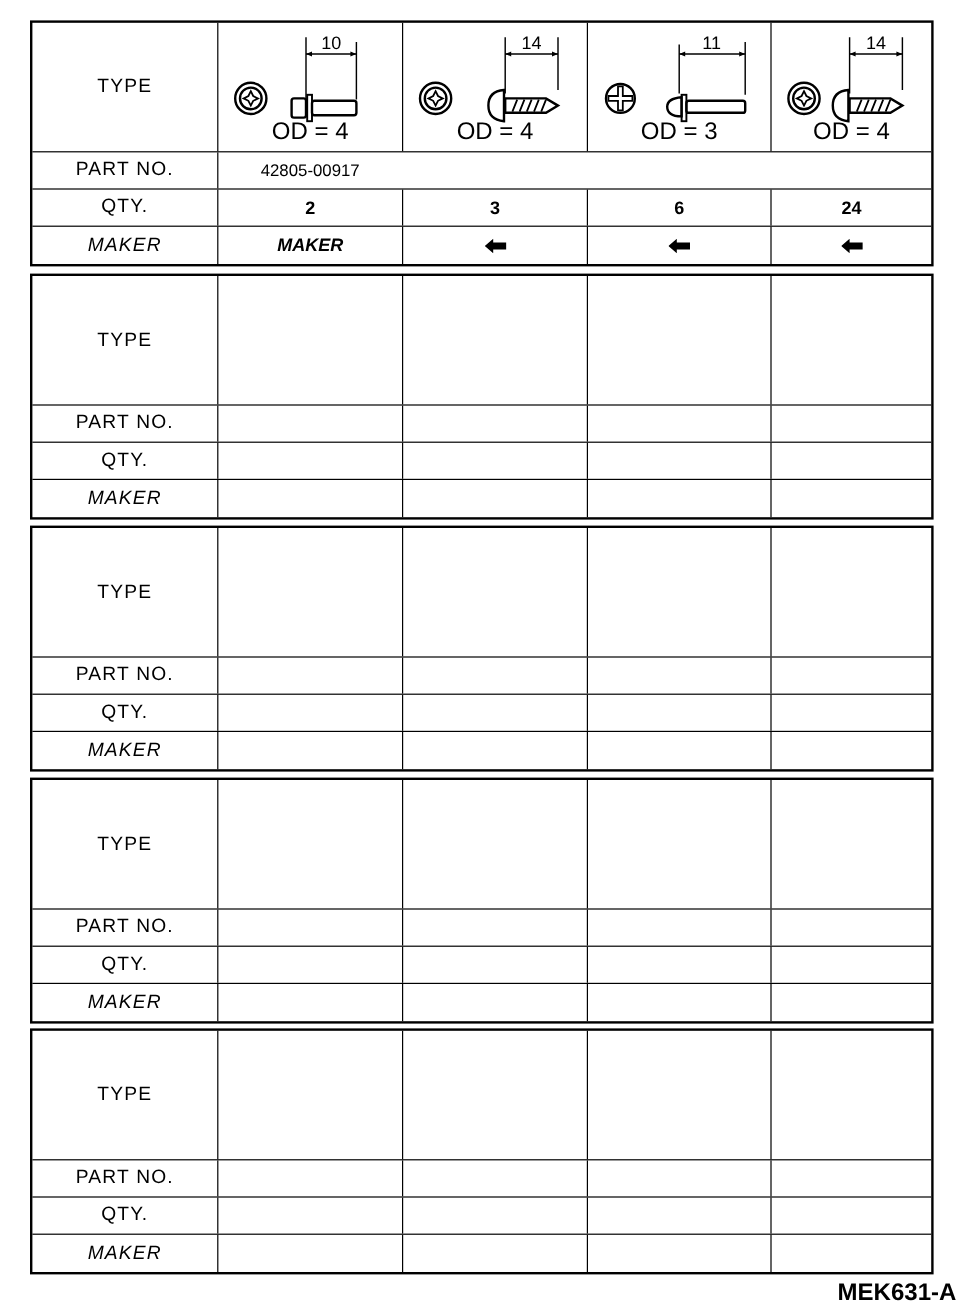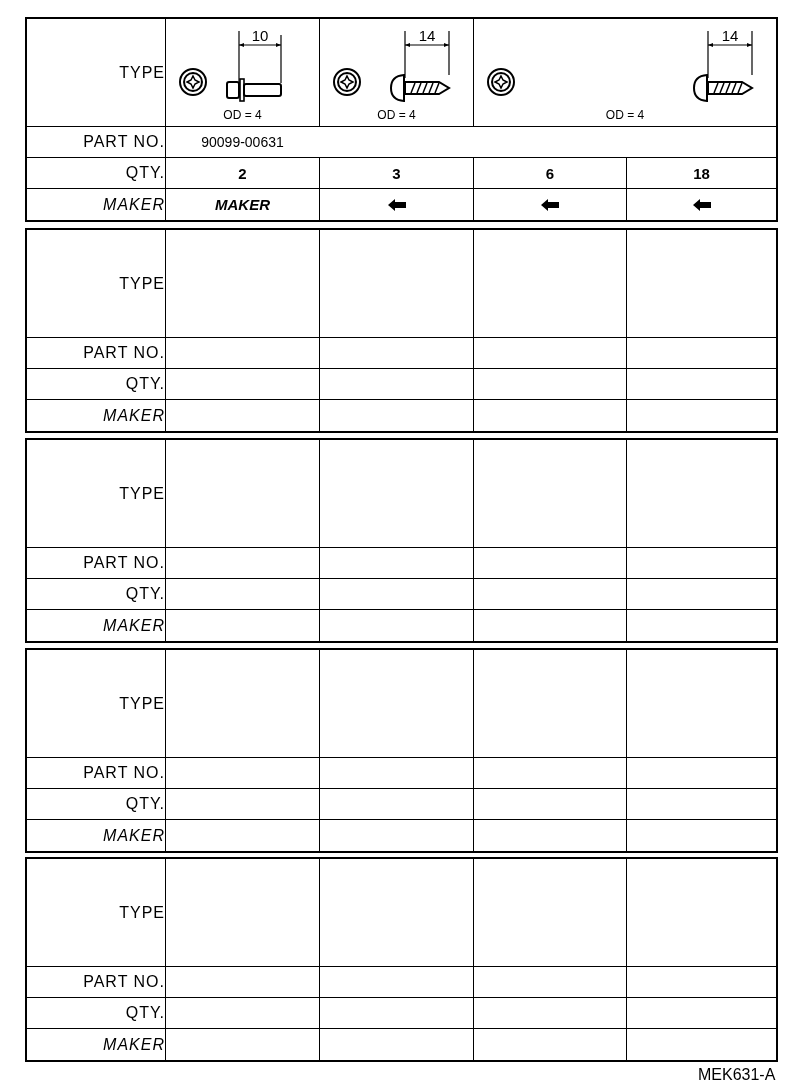--- a/index.html
+++ b/index.html
@@ -4,32 +4,32 @@
 <style>
   html, body { margin:0; padding:0; background:#fff; }
   body { width:800px; height:1092px; position:relative; font-family:"Liberation Sans", "DejaVu Sans", sans-serif; color:#000; overflow:hidden; }
   .tbl { position:absolute; left:25px; width:753px; border:2px solid #000; box-sizing:border-box; }
   .row { display:flex; border-bottom:1.5px solid #000; box-sizing:border-box; }
   .row:last-child { border-bottom:none;font-style:italic; }
   .row.type { height:108px; }
   .row.small { height:31px; }
   .cell { box-sizing:border-box; border-right:1.5px solid #000; display:flex; align-items:center; justify-content:center; position:relative; }
   .cell:last-child { border-right:none; }
-  .c0 { width:139px;justify-content:flex-end; }
+  .c0 { width:155px; }
   .c1 { width:154px; }
   .c2 { width:154px; }
   .c3 { width:153px; }
   .c4 { flex:1; }
   .label { font-size:16px; letter-spacing:1px; }
   .val { font-size:14px; }
   .val.b { font-weight:bold; font-size:15px; }
-  .od { position:absolute; bottom:4px; left:0; right:0; text-align:center; font-size:12px; }
+  .od { position:absolute; bottom:4px; left:0; right:0; text-align:center; font-size:20px; }
   .front { position:absolute; left:12px; top:48px; }
   .side { position:absolute; right:10px; top:4px; }
-  .footer { position:absolute; left:698px; top:1066px; font-size:16px; font-weight:normal; }
+  .footer { position:absolute; left:698px; top:1066px; font-size:20px; font-weight:bold; }
 </style>
 </head>
 <body>
 
 <div class="tbl" style="top:17px;">
   <div class="row type">
     <div class="cell c0">
         <span class="label">TYPE</span>
       </div>
 
@@ -64,20 +64,37 @@
         <line x1="32" y1="22" x2="76" y2="22" stroke="#000" stroke-width="1.2"></line>
         <path d="M32 22 l5 -2 v4 z M76 22 l-5 -2 v4 z" fill="#000"></path>
         <text x="54" y="18" font-size="15" text-anchor="middle" font-family="Liberation Sans, sans-serif">14</text>
         <path d="M31 52 Q18 53 18 65 Q18 77 31 78 Z" fill="none" stroke="#000" stroke-width="2"></path>
         <path d="M32 59 H66 L76 65 L66 71 H32 Z" fill="none" stroke="#000" stroke-width="2"></path>
         <path d="M38 70 l4 -10 M44 70 l4 -10 M50 70 l4 -10 M56 70 l4 -10 M62 70 l4 -10" stroke="#000" stroke-width="1.5"></path>
       </svg>
       <span class="od">OD = 4</span>
     </div>
 
+    <div class="cell c3">
+      <svg class="front" width="30" height="30" viewBox="0 0 30 30">
+        <circle cx="15" cy="15" r="12" fill="none" stroke="#000" stroke-width="2"></circle>
+        <path d="M13 5 H17 V13 H25 V17 H17 V25 H13 V17 H5 V13 H13 Z" fill="none" stroke="#000" stroke-width="1.5"></path>
+      </svg>
+      <svg class="side" width="90" height="80" viewBox="0 0 90 80">
+        <line x1="24" y1="14" x2="24" y2="55" stroke="#000" stroke-width="1.2"></line>
+        <line x1="79" y1="12" x2="79" y2="56" stroke="#000" stroke-width="1.2"></line>
+        <line x1="24" y1="22" x2="79" y2="22" stroke="#000" stroke-width="1.2"></line>
+        <path d="M24 22 l5 -2 v4 z M79 22 l-5 -2 v4 z" fill="#000"></path>
+        <text x="51" y="18" font-size="15" text-anchor="middle" font-family="Liberation Sans, sans-serif">11</text>
+        <path d="M26 58 Q14 59 14 66 Q14 74 26 74 Z" fill="none" stroke="#000" stroke-width="2"></path>
+        <rect x="26" y="56" width="4" height="22" fill="none" stroke="#000" stroke-width="1.6"></rect>
+        <rect x="30" y="61" width="49" height="10" rx="2" fill="none" stroke="#000" stroke-width="2"></rect>
+      </svg>
+      <span class="od">OD = 3</span>
+    </div>
 
     <div class="cell c4">
       <svg class="front" width="30" height="30" viewBox="0 0 30 30">
         <circle cx="15" cy="15" r="13" fill="none" stroke="#000" stroke-width="2"></circle>
         <circle cx="15" cy="15" r="9" fill="none" stroke="#000" stroke-width="2"></circle>
         <path d="M15 9 L17 13 L21 15 L17 17 L15 21 L13 17 L9 15 L13 13 Z" fill="none" stroke="#000" stroke-width="1.5"></path>
       </svg>
       <svg class="side" width="90" height="80" viewBox="0 0 90 80">
         <line x1="32" y1="8" x2="32" y2="55" stroke="#000" stroke-width="1.2"></line>
         <line x1="76" y1="8" x2="76" y2="52" stroke="#000" stroke-width="1.2"></line>
@@ -90,39 +107,39 @@
       </svg>
       <span class="od">OD = 4</span>
     </div>
   </div>
 
   <div class="row small">
     <div class="cell c0">
         <span class="label">PART NO.</span>
       </div>
     <div class="cell c3">
-        <span class="val">90099-00631</span>
+        <span class="val">42805-00917</span>
       </div>
   </div>
 
   <div class="row small">
     <div class="cell c0">
         <span class="label">QTY.</span>
       </div>
     <div class="cell c1">
         <span class="val b">2</span>
       </div>
     <div class="cell c2">
         <span class="val b">3</span>
       </div>
     <div class="cell c3">
         <span class="val b">6</span>
       </div>
     <div class="cell c4">
-        <span class="val b">18</span>
+        <span class="val b">24</span>
       </div>
   </div>
 
   <div class="row small">
     <div class="cell c0">
         <span class="label">MAKER</span>
       </div>
     <div class="cell c1">
         <span class="val b">MAKER</span>
       </div>

